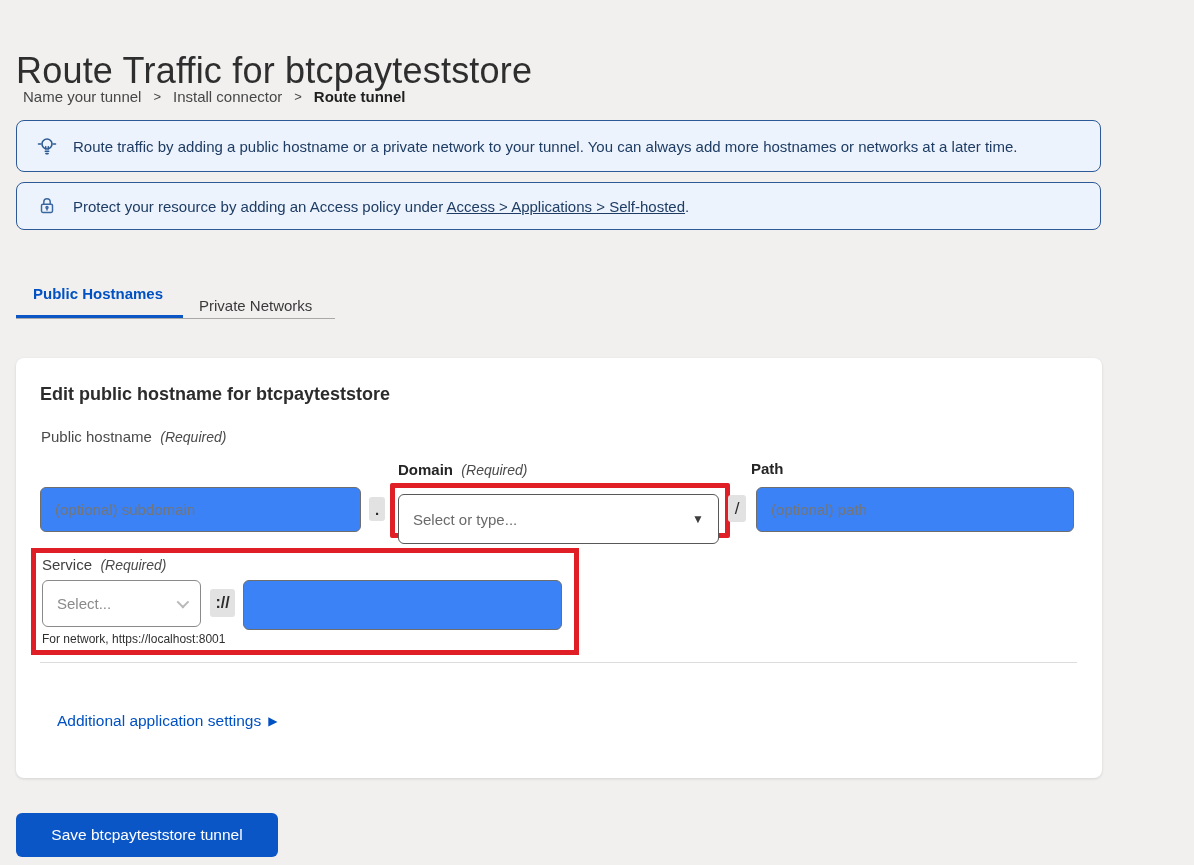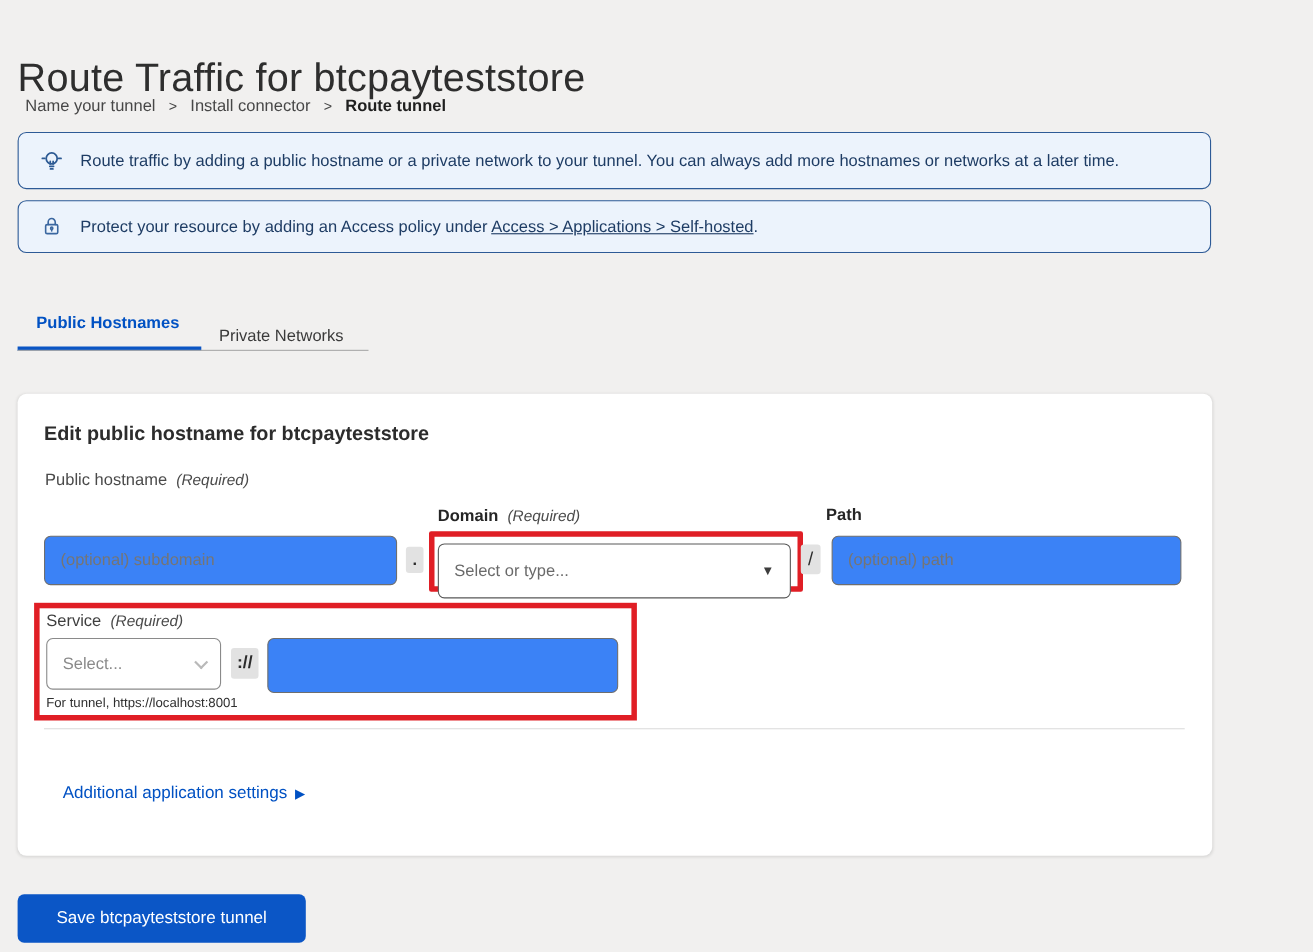--- a/index.html
+++ b/index.html
@@ -161,21 +161,21 @@
 <div class="abs red-box" style="left:31px; top:548px; width:548px; height:107px;"></div>
 <div class="abs field-caption" style="left:42px; top:556px; color:#3f3f3f;">
   <span>Service</span>&nbsp;&nbsp;<span class="req">(Required)</span>
 </div>
 <div class="abs fake-select" style="left:42px; top:580px; width:159px; height:47px; border-color:#8a8a8a;">
   <span style="color:#8a8a8a;">Select...</span>
   <span class="chevron-css"></span>
 </div>
 <div class="abs sep-chip" style="left:210px; top:589px; width:25px; height:28px; font-size:16px;">://</div>
 <input class="abs text-input" style="left: 243px; top: 580px; width: 319px; height: 50px;">
-<div class="abs helper-text" style="left:42px; top:632px;">For tunnel, https://localhost:8001</div>
+<div class="abs helper-text" style="left:42px; top:632px;">For network, https://localhost:8001</div>
 
 <div class="abs divider"></div>
 
 <div class="abs settings-link">
   <span>Additional application settings</span>
   <span class="tri">▶</span>
 </div>
 
 <button class="abs save-btn">Save btcpayteststore tunnel</button>
 

